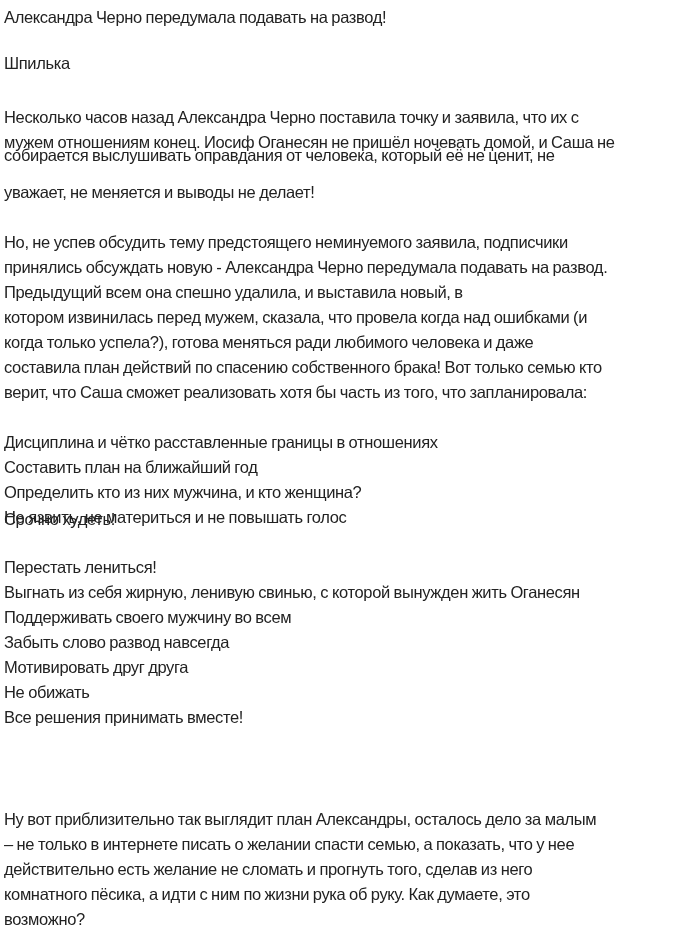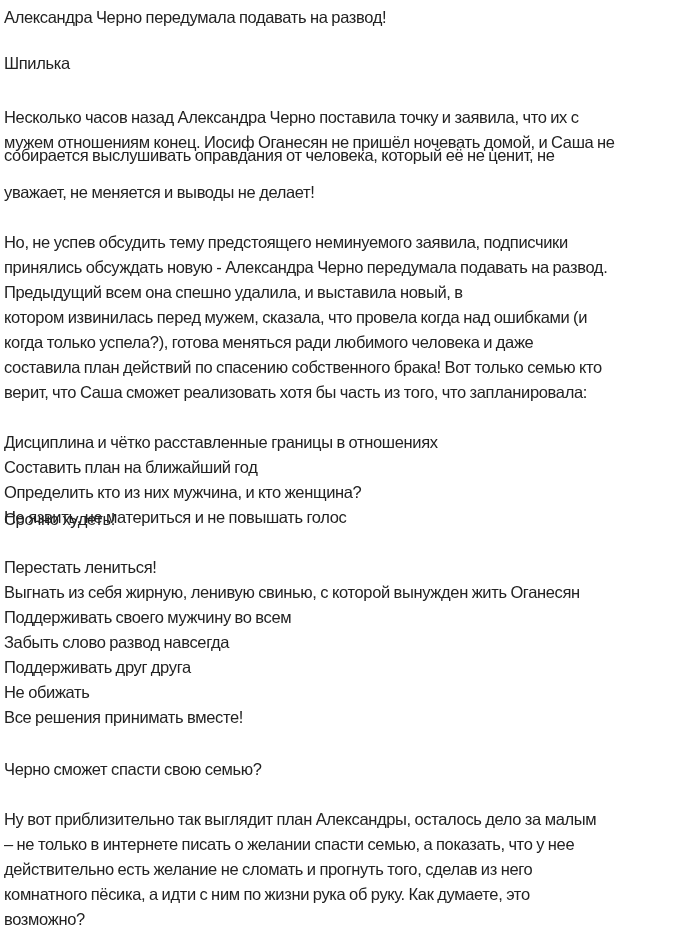--- a/index.html
+++ b/index.html
@@ -59,26 +59,25 @@
   <div>
     <div class="line" style="top:431px">Дисциплина и чётко расставленные границы в отношениях</div>
     <div class="line" style="top:456px">Составить план на ближайший год</div>
     <div class="line" style="top:481px">Определить кто из них мужчина, и кто женщина?</div>
     <div class="line" style="top:506px">Не язвить, не материться и не повышать голос</div>
     <div class="line" style="top:508px">Срочно худеть!</div>
     <div class="line" style="top:556px">Перестать лениться!</div>
     <div class="line" style="top:581px">Выгнать из себя жирную, ленивую свинью, с которой вынужден жить Оганесян</div>
     <div class="line" style="top:606px">Поддерживать своего мужчину во всем</div>
     <div class="line" style="top:631px">Забыть слово развод навсегда</div>
-    <div class="line" style="top:656px">Поддерживать друг друга</div>
+    <div class="line" style="top:656px">Мотивировать друг друга</div>
     <div class="line" style="top:681px">Не обижать</div>
     <div class="line" style="top:706px">Все решения принимать вместе!</div>
   </div>
 
-  <div class="line" style="top:758px">Черно сможет спасти свою семью?</div>
 
   <div>
     <div class="line" style="top:808px">Ну вот приблизительно так выглядит план Александры, осталось дело за малым</div>
     <div class="line" style="top:833px">– не только в интернете писать о желании спасти семью, а показать, что у нее</div>
     <div class="line" style="top:858px">действительно есть желание не сломать и прогнуть того, сделав из него</div>
     <div class="line" style="top:883px">комнатного пёсика, а идти с ним по жизни рука об руку. Как думаете, это</div>
     <div class="line" style="top:908px">возможно?</div>
   </div>
 
 </div>

